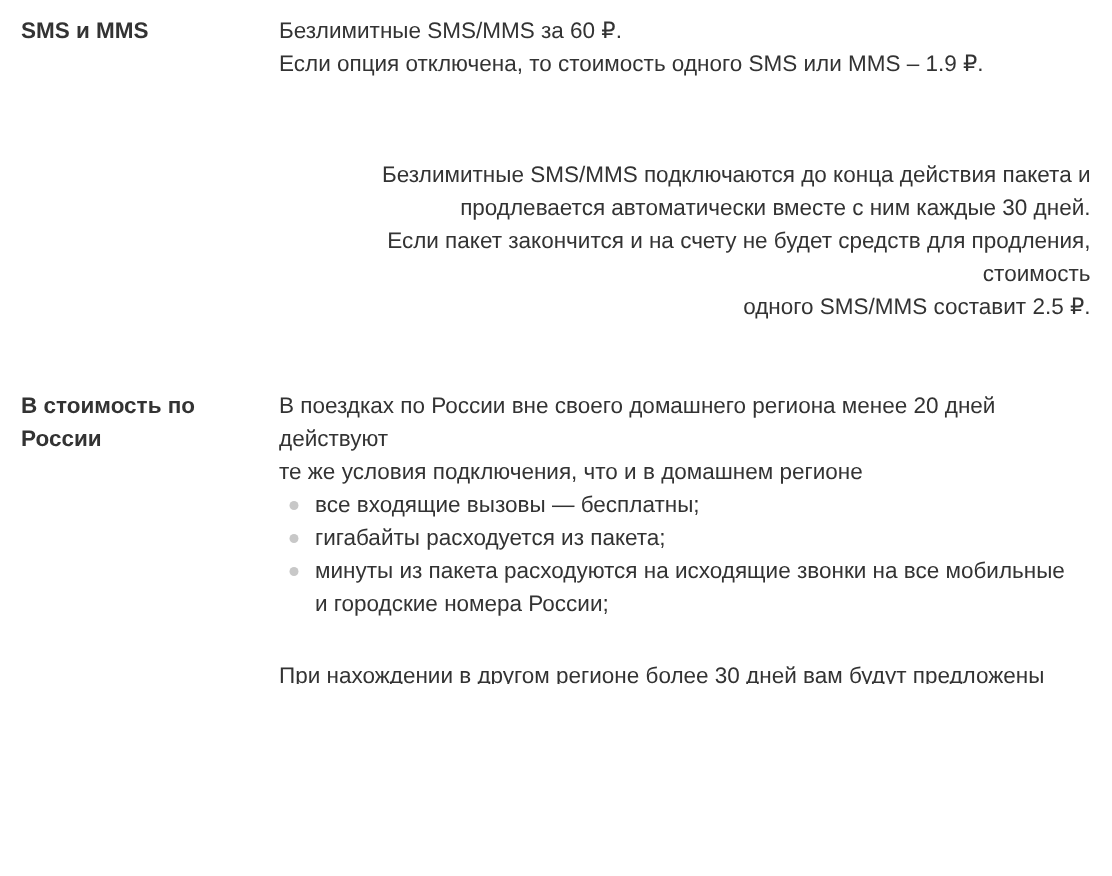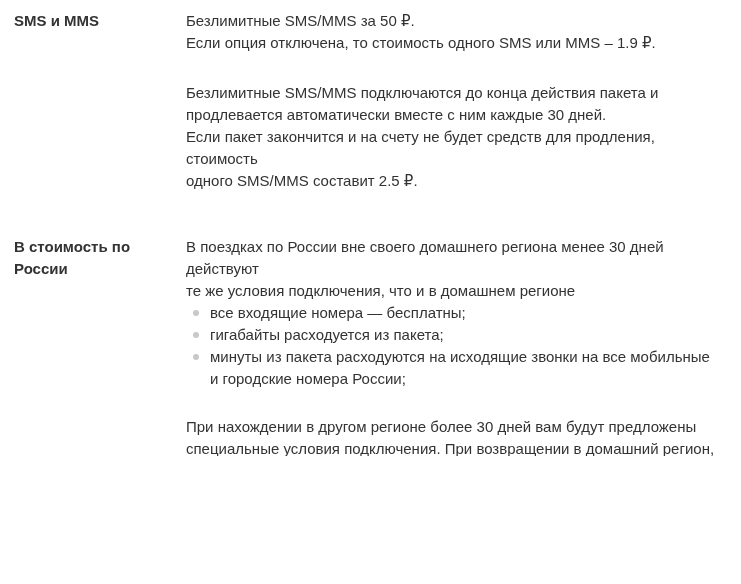--- a/index.html
+++ b/index.html
@@ -32,21 +32,21 @@
     margin: 0;
     font-size: 15px;
     font-weight: bold;
     line-height: 22px;
     color: var(--text-color);
   }
   .para {
     margin: 0;
     white-space: pre-line;
   }
-  .para-gap { margin-top: 28px; }
+  .para-gap { margin-top: 52px; text-align: right; }
   .closing { margin-top: 26px; }
   .bullets {
     list-style: none;
     margin: 0;
     padding: 0;
   }
   .bullets li { display: flex; align-items: flex-start; }
   .dot {
     width: 6px;
     height: 6px;
@@ -60,40 +60,40 @@
 </head>
 <body>
 
 <div class="doc">
 
   <section class="row">
     <div class="col-left">
       <h3 class="heading">SMS и MMS</h3>
     </div>
     <div class="col-right">
-      <p class="para">Безлимитные SMS/MMS за 50 ₽.
+      <p class="para">Безлимитные SMS/MMS за 60 ₽.
 Если опция отключена, то стоимость одного SMS или MMS – 1.9 ₽.</p>
       <p class="para para-gap">Безлимитные SMS/MMS подключаются до конца действия пакета и
 продлевается автоматически вместе с ним каждые 30 дней.
 Если пакет закончится и на счету не будет средств для продления, стоимость
 одного SMS/MMS составит 2.5 ₽.</p>
     </div>
   </section>
 
   <section class="row row-2">
     <div class="col-left">
       <h3 class="heading">В стоимость по России</h3>
     </div>
     <div class="col-right">
-      <p class="para">В поездках по России вне своего домашнего региона менее 30 дней действуют
+      <p class="para">В поездках по России вне своего домашнего региона менее 20 дней действуют
 те же условия подключения, что и в домашнем регионе</p>
       <ul class="bullets">
         <li>
           <span class="dot"></span>
-          <span class="li-text">все входящие номера — бесплатны;</span>
+          <span class="li-text">все входящие вызовы — бесплатны;</span>
         </li>
         <li>
           <span class="dot"></span>
           <span class="li-text">гигабайты расходуется из пакета;</span>
         </li>
         <li>
           <span class="dot"></span>
           <span class="li-text">минуты из пакета расходуются на исходящие звонки на все мобильные
 и городские номера России;</span>
         </li>

